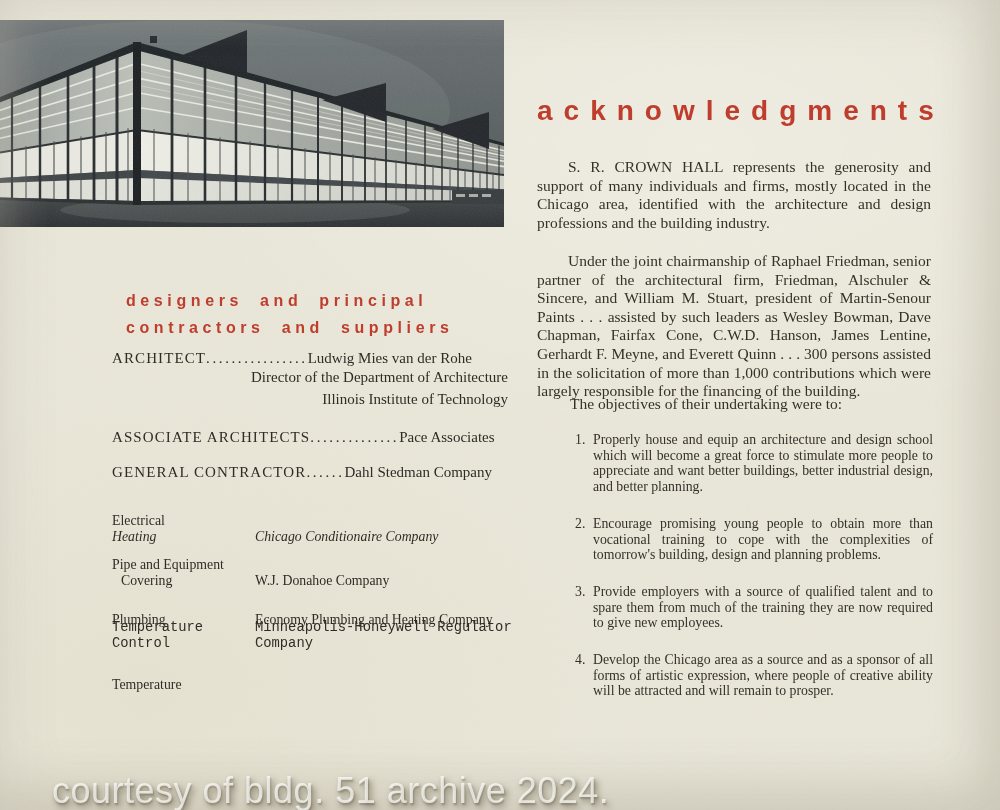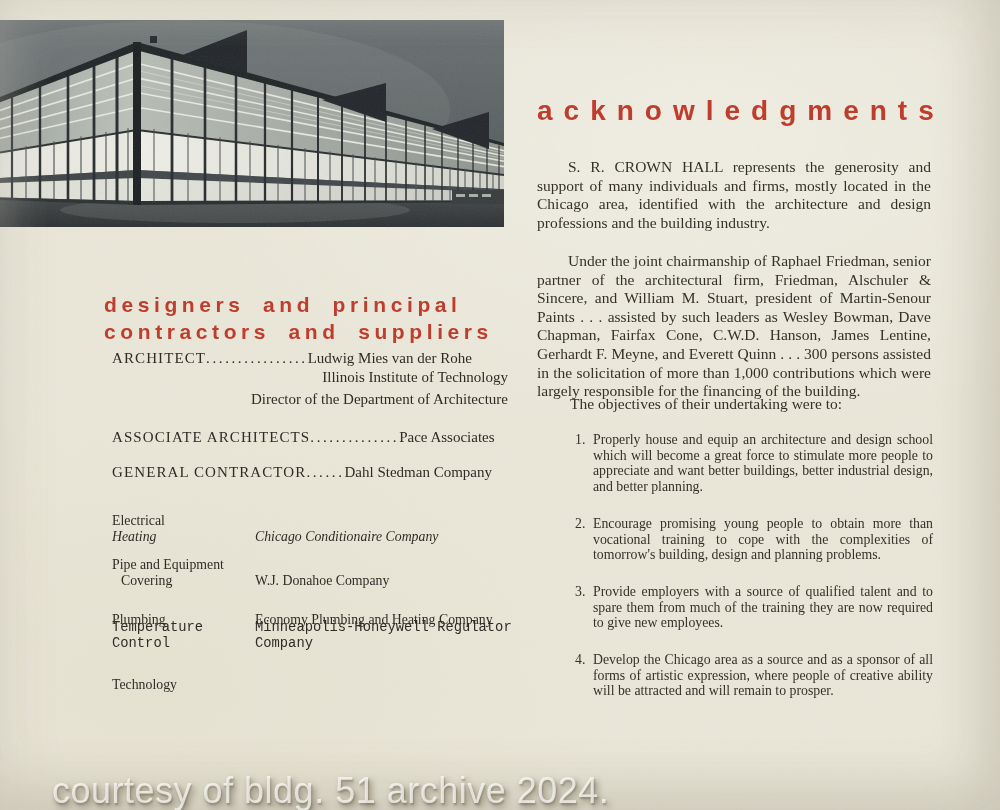--- a/index.html
+++ b/index.html
@@ -19,23 +19,23 @@
                 inset 14px 10px 40px rgba(255,255,252,.22);
   }
   .page-noise{position:absolute;inset:0;z-index:8;pointer-events:none;opacity:.45;}
 
   
   .photo{position:absolute;left:0;top:20px;width:504px;height:207px;z-index:2;}
   .photo svg{display:block;width:100%;height:100%;}
 
   
   .red-head{
-    position:absolute;left:104px;top:274px;z-index:3;
+    position:absolute;left:126px;top:274px;z-index:3;
     font-family:"Liberation Sans", sans-serif;
-    font-size:21px;font-weight:700;color:#bf3c2c;
+    font-size:16px;font-weight:700;color:#bf3c2c;
     letter-spacing:4.6px;word-spacing:8px;line-height:27px;white-space:nowrap;
   }
   .ack-head{
     position:absolute;left:537px;top:76px;z-index:3;
     font-family:"Liberation Sans", sans-serif;
     font-size:28px;font-weight:700;color:#bf3c2c;
     letter-spacing:11px;white-space:nowrap;
   }
 
   
@@ -224,22 +224,22 @@
 
 <h2 class="red-head">
   <span>designers and principal</span><br>
   <span>contractors and suppliers</span>
 </h2>
 
 <div class="credit" style="top:350px;">
   <div class="main">
     <span class="c-label">ARCHITECT</span><span class="c-dots">................</span><span class="c-value">Ludwig Mies van der Rohe</span>
   </div>
+  <div class="c-sub">Director of the Department of Architecture</div>
   <div class="c-sub">Illinois Institute of Technology</div>
-  <div class="c-sub">Director of the Department of Architecture</div>
 </div>
 
 <div class="credit" style="top:429px;">
   <div class="main">
     <span class="c-label">ASSOCIATE ARCHITECTS</span><span class="c-dots">..............</span><span class="c-value">Pace Associates</span>
   </div>
 </div>
 
 <div class="credit" style="top:464px;">
   <div class="main">
@@ -261,21 +261,21 @@
   </div>
   <div class="srow" style="top:612px;">
     <div class="trade"><span>Plumbing</span><span class="t2"></span></div>
     <div class="company">Economy Plumbing and Heating Company</div>
   </div>
   <div class="srow" style="top:620px;font-family:Liberation Mono, monospace;">
     <div class="trade"><span>Temperature Control</span><span class="t2"></span></div>
     <div class="company">Minneapolis-Honeywell Regulator Company</div>
   </div>
   <div class="srow" style="top:677px;">
-    <div class="trade"><span>Technology</span><span class="t2"></span></div>
+    <div class="trade"><span>Temperature</span><span class="t2"></span></div>
   </div>
 </div>
 
 <h1 class="ack-head">acknowledgments</h1>
 
 <div class="rcol para" style="top:133px;">S. R. CROWN HALL represents the generosity and support of many individuals and firms, mostly located in the Chicago area, identified with the architecture and design professions and the building industry.</div>
 <div class="rcol para" style="top:227px;">Under the joint chairmanship of Raphael Friedman, senior partner of the architectural firm, Friedman, Alschuler &amp; Sincere, and William M. Stuart, president of Martin-Senour Paints . . . assisted by such leaders as Wesley Bowman, Dave Chapman, Fairfax Cone, C.W.D. Hanson, James Lentine, Gerhardt F. Meyne, and Everett Quinn . . . 300 persons assisted in the solicitation of more than 1,000 contributions which were largely responsible for the financing of the building.</div>
 <div class="rcol obj-intro" style="top:395px;">The objectives of their undertaking were to:</div>
 
 <div class="objectives" style="top:432px;">

